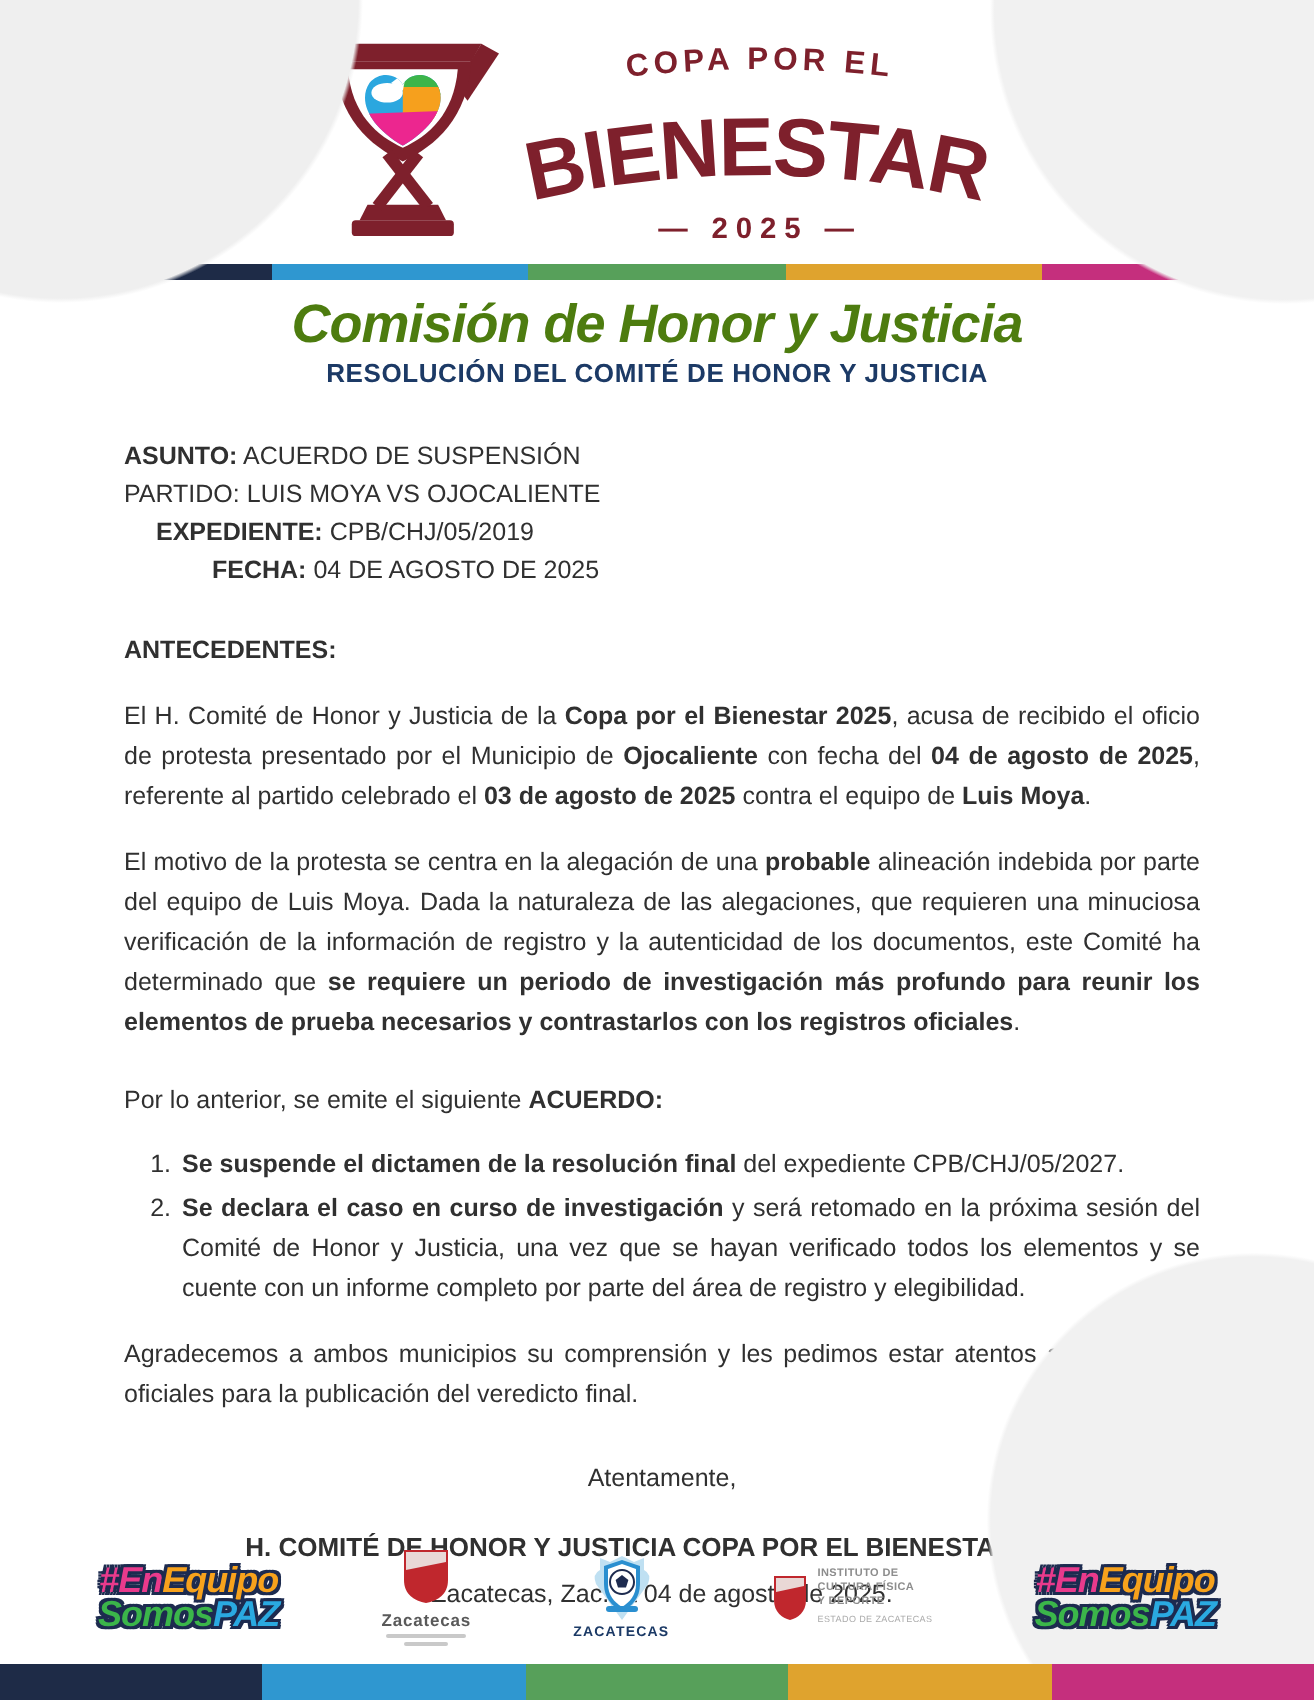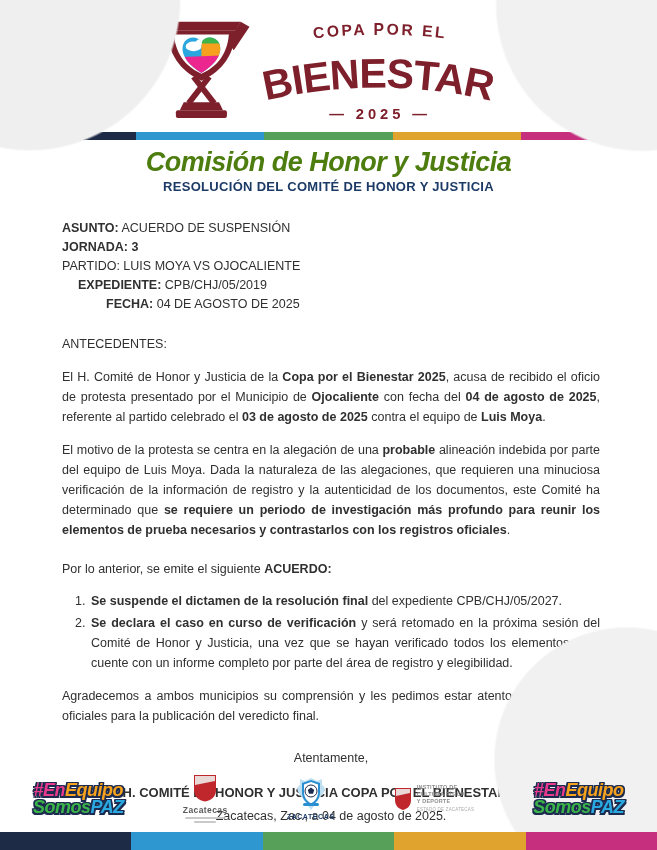--- a/index.html
+++ b/index.html
@@ -15,31 +15,31 @@
   .logo-svg{display:block;margin:14px auto 0;}
   .colorbar{display:flex;height:8px;}
   .colorbar.top{margin:12px 8px 0 8px;}
   .colorbar.bottom{position:absolute;left:0;right:0;bottom:0;height:18px;}
   h1.title{margin:7px 0 0;text-align:center;font-size:27px;line-height:30px;
            font-style:italic;font-weight:bold;color:#4d7c0f;letter-spacing:-0.5px;}
   .subtitle{margin:2px 0 0;text-align:center;font-size:13px;font-weight:bold;
             color:#1c3a66;letter-spacing:0.3px;}
   .content{margin:25px 57px 0 62px;font-size:12.5px;line-height:20px;color:#303030;}
   .meta-line{line-height:19px;}
-  .section-heading{font-weight:normal;margin-top:20px;}
+  .section-heading{font-weight:bold;margin-top:20px;}
   .para{text-align:justify;margin:13px 0 0;}
   .acuerdo-line{margin:19px 0 0;}
   ol.acuerdo-list{margin:12px 0 0;padding-left:27px;}
   ol.acuerdo-list li{text-align:justify;margin-top:2px;padding-left:2px;}
   .center-block{text-align:center;}
   .atentamente{margin-top:22px;}
   .committee{margin-top:15px;font-weight:bold;font-size:13px;}
   .place-date{margin-top:3px;}
   .footer-row{position:absolute;left:0;right:0;bottom:27px;display:flex;
-              align-items:center;justify-content:space-between;padding:0 33px;}
+              align-items:center;justify-content:space-between;padding:0 49px;}
   .wordmark{font-style:italic;font-weight:bold;font-size:18px;line-height:17px;
             letter-spacing:-0.5px;text-align:center;
             text-shadow:-1.5px -1.5px 0 #1d2b4f,1.5px -1.5px 0 #1d2b4f,
                         -1.5px 1.5px 0 #1d2b4f,1.5px 1.5px 0 #1d2b4f,
                         0 -1.5px 0 #1d2b4f,0 1.5px 0 #1d2b4f,
                         -1.5px 0 0 #1d2b4f,1.5px 0 0 #1d2b4f;}
   .sponsor{display:flex;flex-direction:column;align-items:center;}
   .sponsor-caption{font-size:8.5px;font-weight:bold;color:#5a5a5a;margin-top:3px;letter-spacing:0.4px;}
   .fine-print-line{height:2px;background:#c9c9c9;border-radius:1px;margin-top:2px;}
   .club-caption{font-size:7px;font-weight:bold;color:#1c3a66;letter-spacing:0.6px;margin-top:2px;}
@@ -105,36 +105,35 @@
       <div style="flex: 1 1 0%; background: rgb(223, 163, 46);"></div>
       <div style="flex: 1 1 0%; background: rgb(197, 47, 125);"></div>
     </div>
 
   <h1 class="title">Comisión de Honor y Justicia</h1>
   <div class="subtitle">RESOLUCIÓN DEL COMITÉ DE HONOR Y JUSTICIA</div>
 
   <div class="content">
     <div>
       <div class="meta-line"><span style="font-weight: bold;">ASUNTO:</span><span> ACUERDO DE SUSPENSIÓN</span></div>
-      <div class="meta-line"><span style="font-weight: bold;">JORNADA:</span><span style="font-weight: bold;"> 3</span></div>
       <div class="meta-line"><span style="font-weight: normal; margin-top: 36px;">PARTIDO:</span><span> LUIS MOYA VS OJOCALIENTE</span></div>
       <div class="meta-line"><span style="font-weight: bold; margin-left: 16px;">EXPEDIENTE:</span><span> CPB/CHJ/05/2019</span></div>
       <div class="meta-line"><span style="font-weight: bold; margin-left: 44px;">FECHA:</span><span> 04 DE AGOSTO DE 2025</span></div>
     </div>
 
     <div class="section-heading">ANTECEDENTES:</div>
 
     <p class="para"><span>El H. Comité de Honor y Justicia de la </span><span style="font-weight: bold;">Copa por el Bienestar 2025</span><span>, acusa de recibido el oficio de protesta presentado por el Municipio de </span><span style="font-weight: bold;">Ojocaliente</span><span> con fecha del </span><span style="font-weight: bold;">04 de agosto de 2025</span><span>, referente al partido celebrado el </span><span style="font-weight: bold;">03 de agosto de 2025</span><span> contra el equipo de </span><span style="font-weight: bold;">Luis Moya</span><span>.</span></p>
     <p class="para"><span>El motivo de la protesta se centra en la alegación de una </span><span style="font-weight: bold;">probable</span><span> alineación indebida por parte del equipo de Luis Moya. Dada la naturaleza de las alegaciones, que requieren una minuciosa verificación de la información de registro y la autenticidad de los documentos, este Comité ha determinado que </span><span style="font-weight: bold;">se requiere un periodo de investigación más profundo para reunir los elementos de prueba necesarios y contrastarlos con los registros oficiales</span><span>.</span></p>
 
     <div class="acuerdo-line"><span>Por lo anterior, se emite el siguiente </span><span style="font-weight: bold;">ACUERDO:</span></div>
 
     <ol class="acuerdo-list">
       <li><span style="font-weight: bold;">Se suspende el dictamen de la resolución final</span><span> del expediente CPB/CHJ/05/2027.</span></li>
-      <li><span style="font-weight: bold;">Se declara el caso en curso de verificación</span><span> y será retomado en la próxima sesión del Comité de Honor y Justicia, una vez que se hayan verificado todos los elementos y se cuente con un informe completo por parte del área de registro y elegibilidad.</span></li>
+      <li><span style="font-weight: bold;">Se declara el caso en curso de investigación</span><span> y será retomado en la próxima sesión del Comité de Honor y Justicia, una vez que se hayan verificado todos los elementos y se cuente con un informe completo por parte del área de registro y elegibilidad.</span></li>
     </ol>
 
     <p class="para">Agradecemos a ambos municipios su comprensión y les pedimos estar atentos a los canales oficiales para la publicación del veredicto final.</p>
 
     <div class="center-block">
       <div class="atentamente">Atentamente,</div>
       <div class="committee">H. COMITÉ DE HONOR Y JUSTICIA COPA POR EL BIENESTAR 2025</div>
       <div class="place-date">Zacatecas, Zac., a 04 de agosto de 2025.</div>
     </div>
   </div>

